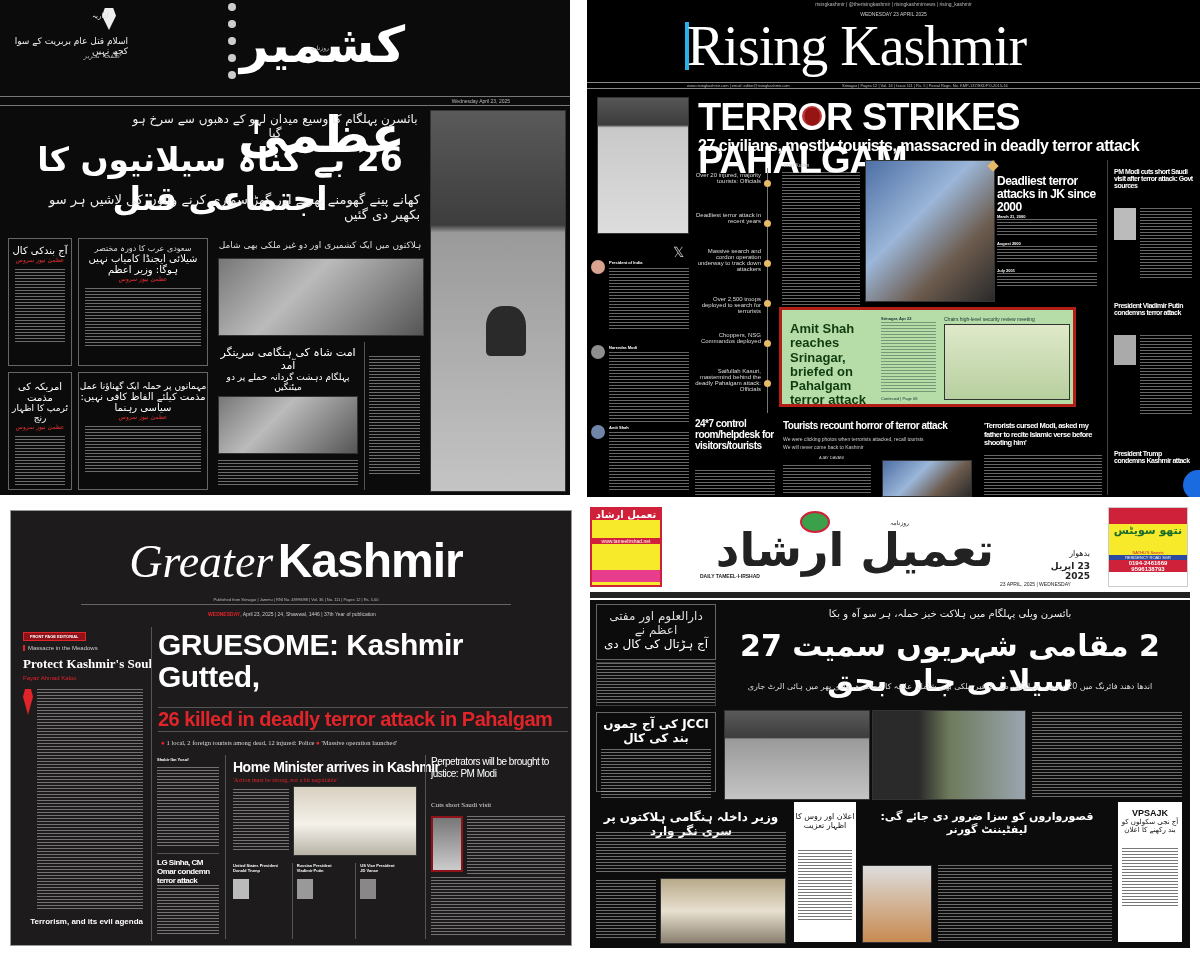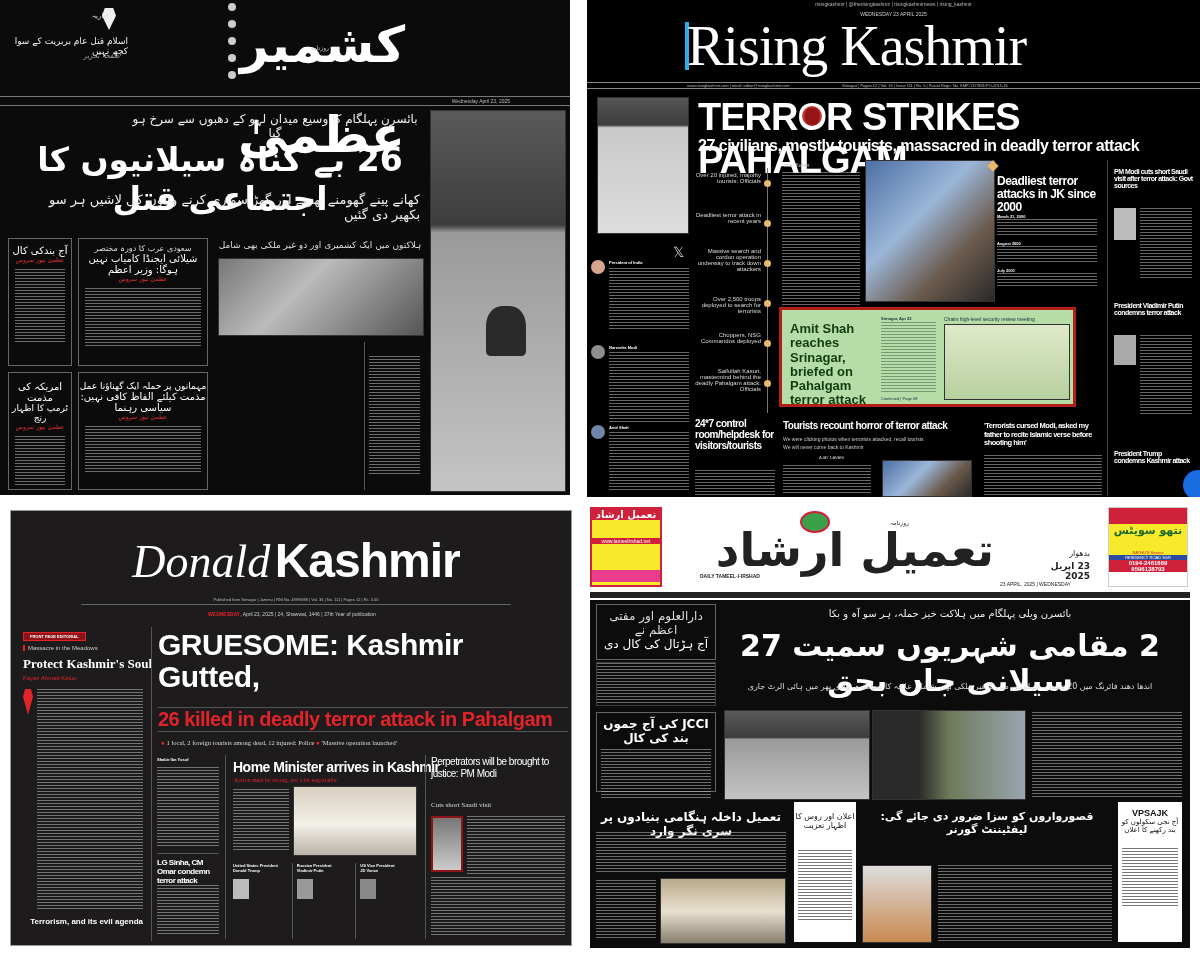--- a/index.html
+++ b/index.html
@@ -74,20 +74,26 @@
     <div class="txt" style="margin:6px;height:50px"></div>
   </div>
   <div class="box" style="left:78px;top:372px;width:130px;height:118px">
     <div class="urdu" style="font-size:9px;text-align:center;padding-top:8px">مہمانوں پر حملہ ایک گھناؤنا عمل</div>
     <div class="urdu" style="font-size:10px;text-align:center">مذمت کیلئے الفاظ کافی نہیں: سیاسی رہنما</div>
     <div class="urdu" style="font-size:6px;color:#e33;text-align:center">عظمیٰ نیوز سروس</div>
     <div class="txt" style="margin:6px;height:48px"></div>
   </div>
   <div class="abs urdu" style="left:215px;top:240px;width:210px;font-size:9px;text-align:center;color:#ddd">ہلاکتوں میں ایک کشمیری اور دو غیر ملکی بھی شامل</div>
   <div class="abs photo" style="left:218px;top:258px;width:206px;height:78px"></div>
+  <div class="abs" style="left:218px;top:340px;width:140px;height:150px">
+    <div class="urdu" style="font-size:11px;text-align:center;padding-top:6px">امت شاہ کی ہنگامی سرینگر آمد</div>
+    <div class="urdu" style="font-size:9px;text-align:center">پہلگام دہشت گردانہ حملے پر دو میٹنگیں</div>
+    <div class="photo" style="margin-top:4px;height:58px"></div>
+    <div class="txt" style="margin-top:6px;height:26px"></div>
+  </div>
   <div class="abs" style="left:364px;top:342px;width:60px;height:148px;border-left:1px solid #555">
     <div class="txt" style="margin:14px 4px;height:120px"></div>
   </div>
 </div>
 
 <div id="p2" class="page">
   <div class="abs" style="left:0;top:1px;width:613px;text-align:center;font-size:5px;color:#bbb">risingkashmir  |  @therisingkashmir  |  risingkashmirnews  |  rising_kashmir</div>
   <div class="abs" style="left:0;top:11px;width:613px;text-align:center;font-size:5px;color:#ccc">WEDNESDAY 23 APRIL 2025</div>
   <div class="abs" style="left:98px;top:22px;width:4px;height:48px;background:#2ab0e8"></div>
   <div class="abs serif" style="left:100px;top:14px;font-size:56px;color:#fff;letter-spacing:-1px">Rising Kashmir</div>
@@ -166,21 +172,21 @@
   <div class="abs" style="left:196px;top:444px;width:190px;font-size:5px;color:#ccc">We will never come back to Kashmir</div>
   <div class="abs" style="left:232px;top:455px;font-size:4px;color:#ccc">AJAY DAVANI</div>
   <div class="abs txt" style="left:196px;top:465px;width:88px;height:30px"></div>
   <div class="abs photo color" style="left:295px;top:460px;width:90px;height:37px"></div>
   <div class="abs cond" style="left:397px;top:422px;width:120px;font-size:7.5px;color:#fff;line-height:1.15">'Terrorists cursed Modi, asked my father to recite Islamic verse before shooting him'</div>
   <div class="abs txt" style="left:397px;top:455px;width:118px;height:40px"></div>
 </div>
 
 <div id="p3" class="page">
   <div class="abs" style="left:70px;top:22px;width:430px;text-align:center;white-space:nowrap">
-    <span class="serif" style="font-size:46px;font-style:italic;color:#fff">Donald</span>
+    <span class="serif" style="font-size:46px;font-style:italic;color:#fff">Greater</span>
     <span style="font-size:48px;font-weight:bold;color:#fff;letter-spacing:-1px">Kashmir</span>
   </div>
   <div class="abs" style="left:70px;top:86px;width:430px;font-size:4px;text-align:center;color:#bbb;border-bottom:1px solid #666;padding-bottom:2px">Published from Srinagar | Jammu | RNI No. 48998/88 | Vol. 36 | No. 111 | Pages 12 | Rs. 5.00</div>
   <div class="abs" style="left:0;top:100px;width:562px;text-align:center;font-size:5px;color:#ccc">
     <span style="color:#e0242a;font-weight:bold">WEDNESDAY</span><span>, April 23, 2025 | 24, Shawwal, 1446 | 37th Year of publication</span>
   </div>
   <div class="abs" style="left:12px;top:121px;padding:1px 6px;border:1px solid #e0242a;background:#8e1218;font-size:4px;font-weight:bold;color:#fff">FRONT PAGE EDITORIAL</div>
   <div class="abs" style="left:12px;top:134px;font-size:6px;color:#ccc;border-left:2px solid #e0242a;padding-left:3px">Massacre in the Meadows</div>
   <div class="abs serif" style="left:12px;top:145px;font-size:13px;font-weight:bold;color:#fff">Protect Kashmir's Soul</div>
   <div class="abs" style="left:12px;top:164px;font-size:6px;color:#e0242a">Fayaz Ahmad Kaloo</div>
@@ -261,21 +267,21 @@
     <div class="abs urdu" style="left:130px;top:8px;width:460px;font-size:10px;text-align:center;color:#eee">بائسرن ویلی پہلگام میں ہلاکت خیز حملہ، ہر سو آہ و بکا</div>
     <div class="abs urdu" style="left:130px;top:28px;width:460px;font-size:30px;font-weight:bold;text-align:center;color:#fff">2 مقامی شہریوں سمیت 27 سیلانی جاں بحق</div>
     <div class="abs urdu" style="left:130px;top:82px;width:460px;font-size:8px;text-align:center;color:#ddd">اندھا دھند فائرنگ میں 20 زخمی، مہلوکین میں 2 غیر ملکی بھی شامل، علاقہ کا محاصرہ، وادی بھر میں ہائی الرٹ جاری</div>
     <div class="box" style="left:6px;top:112px;width:120px;height:80px">
       <div class="urdu" style="font-size:12px;text-align:center;padding-top:4px;font-weight:bold">JCCI کی آج جموں بند کی کال</div>
       <div class="txt" style="margin:4px;height:50px"></div>
     </div>
     <div class="abs photo field" style="left:134px;top:110px;width:146px;height:90px"></div>
     <div class="abs photo" style="left:282px;top:110px;width:154px;height:90px;background:linear-gradient(90deg,#2a2a2a 30%,#6d7a5a 50%,#9aa5b0)"></div>
     <div class="abs txt" style="left:442px;top:112px;width:150px;height:86px"></div>
-    <div class="abs urdu" style="left:6px;top:210px;width:190px;font-size:12px;font-weight:bold;text-align:center">تعمیل داخلہ ہنگامی بنیادوں پر سری نگر وارد</div>
+    <div class="abs urdu" style="left:6px;top:210px;width:190px;font-size:12px;font-weight:bold;text-align:center">وزیر داخلہ ہنگامی ہلاکتوں پر سری نگر وارد</div>
     <div class="abs txt" style="left:6px;top:232px;width:190px;height:40px"></div>
     <div class="abs txt" style="left:6px;top:280px;width:60px;height:60px"></div>
     <div class="abs photo" style="left:70px;top:278px;width:126px;height:66px;background:linear-gradient(#b8a989,#e8e0d0 50%,#8a7f6e)"></div>
     <div class="abs" style="left:204px;top:202px;width:62px;height:140px;background:#fff;color:#111">
       <div class="urdu" style="font-size:8px;text-align:center;padding-top:10px">اعلان اور روس کا اظہار تعزیت</div>
       <div style="margin:20px 4px;height:70px;background:repeating-linear-gradient(#777 0 1px,transparent 1px 3px)"></div>
     </div>
     <div class="abs urdu" style="left:272px;top:210px;width:250px;font-size:11px;font-weight:bold;text-align:center">قصورواروں کو سزا ضرور دی جائے گی: لیفٹیننٹ گورنر</div>
     <div class="abs photo" style="left:272px;top:265px;width:70px;height:78px;background:linear-gradient(#ddd,#c88a50)"></div>
     <div class="abs txt" style="left:348px;top:265px;width:174px;height:78px"></div>

